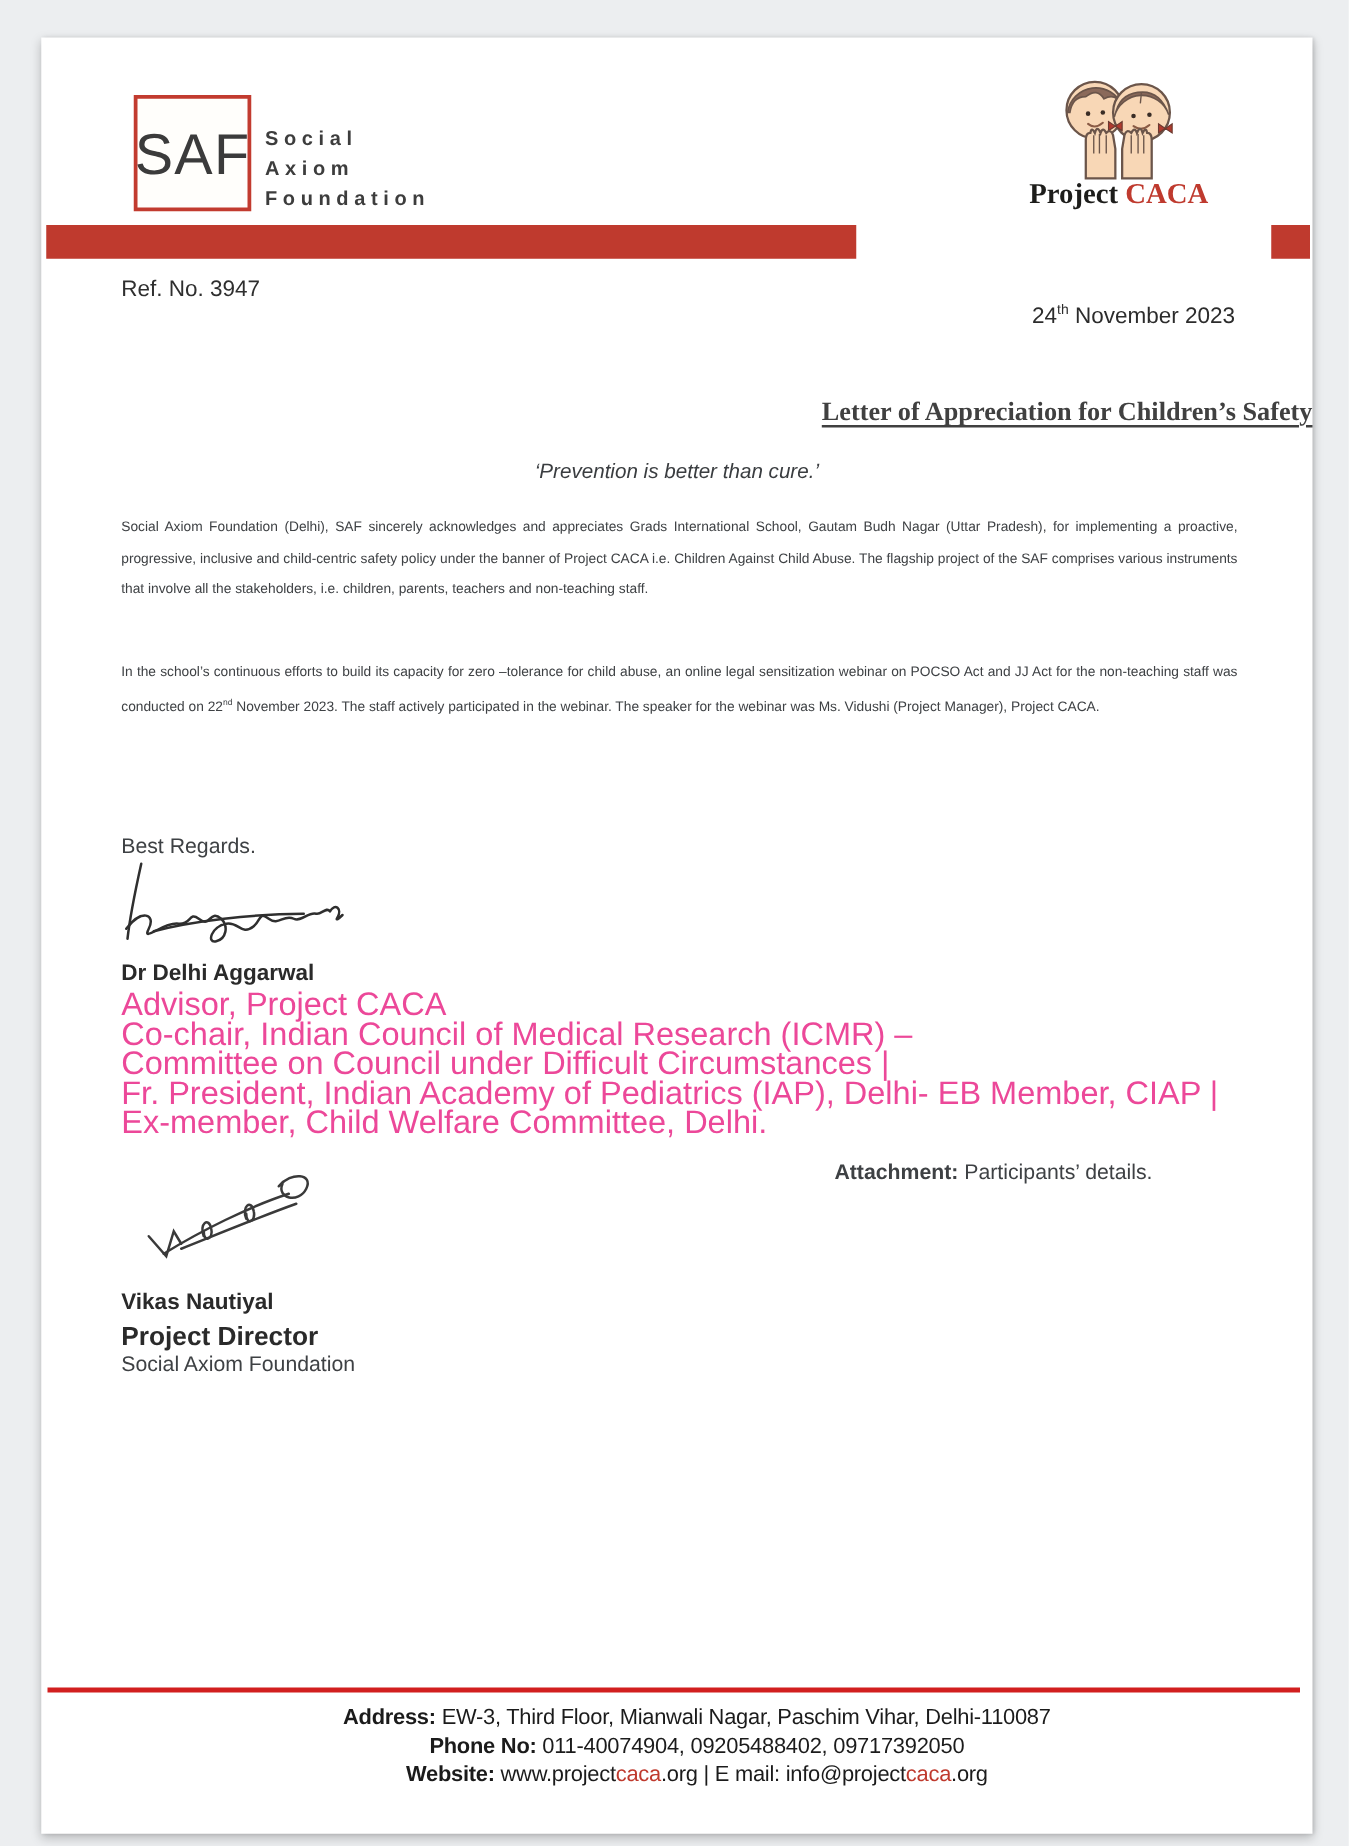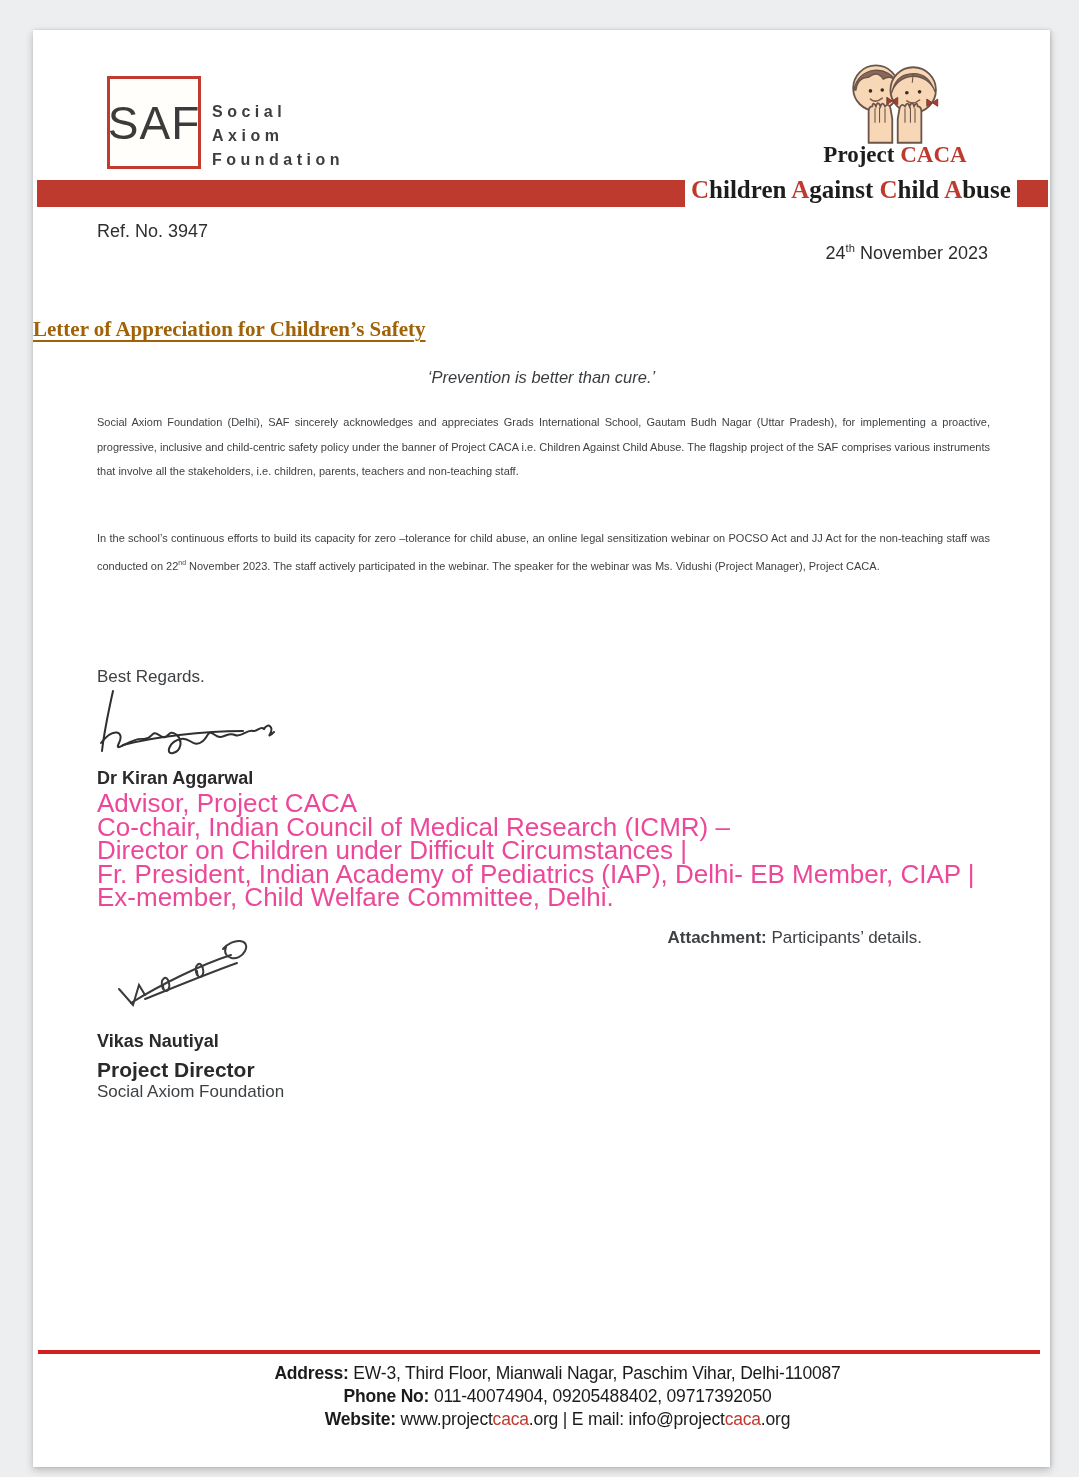--- a/index.html
+++ b/index.html
@@ -64,22 +64,22 @@
     font-family:"Liberation Serif",serif;
     font-weight:700;font-size:25px;color:var(--dark);
     white-space:nowrap;
   }
   
   .ref-no{position:absolute;left:64px;top:191px;font-size:18px;color:#2f2f2f;}
   .date-line{position:absolute;right:62px;top:212px;font-size:18px;color:#2c2c2c;text-align:right;}
   .date-line sup{font-size:62%;}
   
   .letter-title{
-    position:absolute;left:0;top:287px;width:100%;text-align:left;
-    font-family:"Liberation Serif",serif;font-weight:700;font-size:21px;color:#a16207;
+    position:absolute;left:0;top:287px;width:100%;text-align:right;
+    font-family:"Liberation Serif",serif;font-weight:700;font-size:21px;color:#404040;
     text-decoration:underline;text-underline-offset:4px;text-decoration-thickness:2px;
   }
   .letter-subtitle{
     position:absolute;left:0;top:338px;width:100%;text-align:center;
     font-style:italic;font-size:16.5px;color:#3a3d40;
   }
   
   .para{
     position:absolute;left:64px;right:60px;
     font-size:11px;line-height:24.5px;color:var(--ink);
@@ -151,21 +151,20 @@
       </g>
       <g stroke="#6b554a" stroke-width="1.2" fill="none">
         <path d="M33 58 L33 74 M38 57 L38 74 M44 58 L44 74"></path>
         <path d="M77 58 L77 74 M72 57 L72 74 M66 58 L66 74"></path>
       </g>
     </svg>
   </div>
   <div class="caca-title"><span class="seg-dark">Project </span><span class="seg-red">CACA</span></div>
 
   <div class="banner-bar-left"></div>
-  <div class="banner-tagline"><span class="seg-red">C</span><span>hildren </span><span class="seg-red">A</span><span>gainst </span><span class="seg-red">C</span><span>hild </span><span class="seg-red">A</span><span>buse</span></div>
   <div class="banner-bar-right"></div>
 
   <div class="ref-no">Ref. No. 3947</div>
   <div class="date-line"><span>24</span><sup>th</sup><span> November 2023</span></div>
 
   <div class="letter-title">Letter of Appreciation for Children’s Safety</div>
   <div class="letter-subtitle">‘Prevention is better than cure.’</div>
 
   <div class="para para-1">Social Axiom Foundation (Delhi), SAF sincerely acknowledges and appreciates Grads International School, Gautam Budh Nagar (Uttar Pradesh), for implementing a proactive, progressive, inclusive and child-centric safety policy under the banner of Project CACA i.e. Children Against Child Abuse. The flagship project of the SAF comprises various instruments that involve all the stakeholders, i.e. children, parents, teachers and non-teaching staff.</div>
   <div class="para para-2"><span>In the school’s continuous efforts to build its capacity for zero –tolerance for child abuse, an online legal sensitization webinar on POCSO Act and JJ Act for the non-teaching staff was conducted on 22</span><sup>nd</sup><span> November 2023. The staff actively participated in the webinar. The speaker for the webinar was Ms. Vidushi (Project Manager), Project CACA.</span></div>
@@ -175,25 +174,25 @@
   <div class="sig1">
     <svg width="200" height="85" viewBox="0 0 200 85">
       <g fill="none" stroke="#2f2f2f" stroke-width="2" stroke-linecap="round">
         <path d="M20 6 C16 24 11 48 9 66"></path>
         <path d="M8 58 C20 42 32 46 26 58 C20 70 38 52 50 54 C60 55 58 44 66 50 C76 58 74 42 84 50 C90 56 88 66 80 68 C72 70 76 56 88 54 C98 52 100 64 110 56 C116 51 114 44 122 50 C130 56 134 46 142 50 C148 53 154 44 160 46 C164 47 168 40 171 44"></path>
         <path d="M171 44 C175 37 181 42 177 49 C175 52 178 50 181 47"></path>
         <path d="M30 60 C60 52 110 46 150 46"></path>
       </g>
     </svg>
   </div>
-  <div class="signatory1-name">Dr Kiran Aggarwal</div>
+  <div class="signatory1-name">Dr Delhi Aggarwal</div>
   <div class="credentials">
       <div class="cred-line">Advisor, Project CACA</div>
       <div class="cred-line">Co-chair, Indian Council of Medical Research (ICMR) –</div>
-      <div class="cred-line">Director on Children under Difficult Circumstances |</div>
+      <div class="cred-line">Committee on Council under Difficult Circumstances |</div>
       <div class="cred-line">Fr. President, Indian Academy of Pediatrics (IAP), Delhi- EB Member, CIAP |</div>
       <div class="cred-line">Ex-member, Child Welfare Committee, Delhi.</div>
     </div>
 
   <div class="attachment-line"><span class="seg-b">Attachment:</span><span> Participants’ details.</span></div>
 
   <div class="sig2">
     <svg width="160" height="90" viewBox="0 0 160 90">
       <g fill="none" stroke="#3a3a3a" stroke-width="2" stroke-linecap="round">
         <path d="M14 56 L28 72 L34 52 L40 62"></path>

